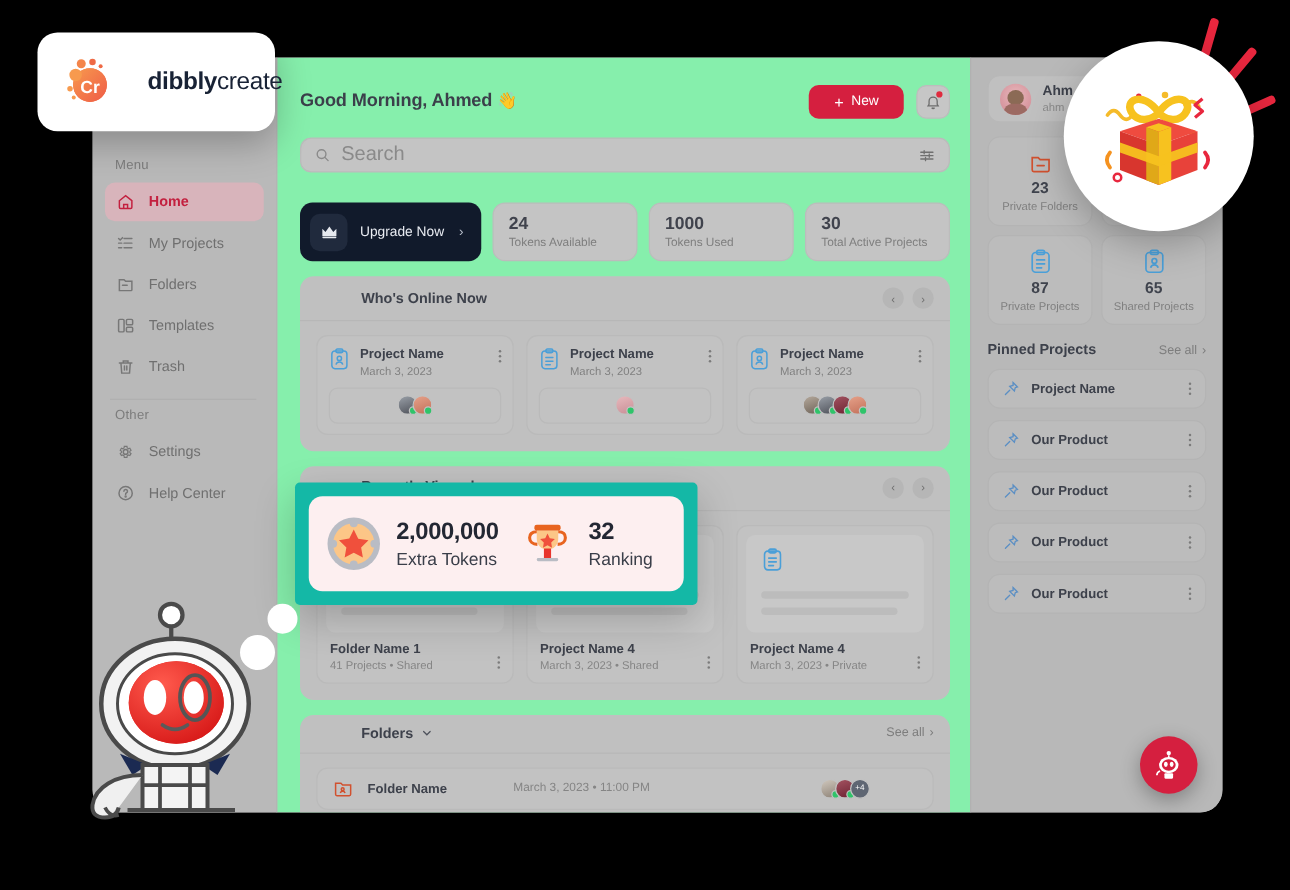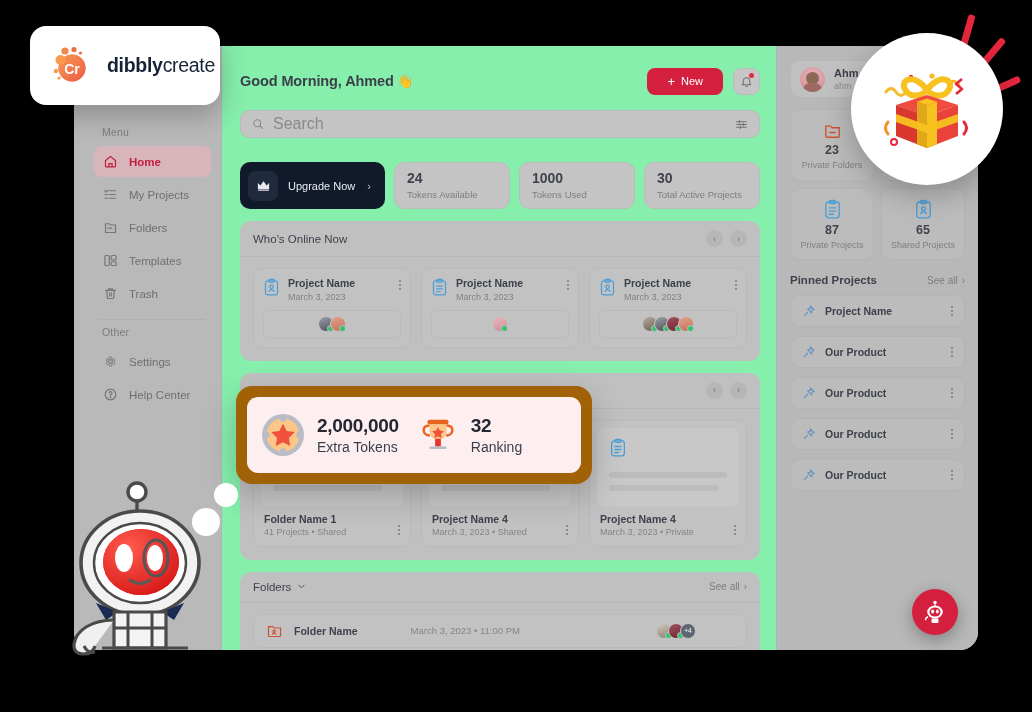--- a/index.html
+++ b/index.html
@@ -18,21 +18,21 @@
     background: #bdbdbd;
     border-radius: 18px;
     overflow: hidden;
     display: flex;
   }
 
   
   .sidebar {
     width: 148px; height: 100%;
     background: #b9b9b9;
-    padding: 12px 10px 0 20px;
+    padding: 12px 10px 0 10px;
     flex-shrink: 0;
     border-right: 1px solid #b2b2b2;
   }
   .brand-row { height: 62px; display:flex; align-items:center; gap:7px; opacity:.5; }
   .brand-dot { width:24px;height:24px;border-radius:50%;
     background: radial-gradient(circle at 35% 35%, #f7a072, #e8663c); }
   .brand-txt { font-size:13px;font-weight:700;color:#6c6c6c; }
 
   .menu-label {
     font-size: 10.5px; color: #7c7c7c; letter-spacing:.2px;
@@ -105,21 +105,21 @@
   }
   .stat-val { font-size:14px;font-weight:700;color:#40434d;line-height:1.25; }
   .stat-lbl { font-size:9.5px;color:#7e7e7e;margin-top:1px; }
 
   
   .panel { margin-top:12px; background:#c0c0c0; border-radius:11px; overflow:hidden; }
   .panel-head {
     display:flex;align-items:center;justify-content:space-between;
     padding:9px 13px; border-bottom:1px solid #b7b7b7;
   }
-  .panel-title { font-size:11.5px;font-weight:400;color:#3d414b; display:flex;align-items:center;gap:6px;}
+  .panel-title { font-size:11.5px;font-weight:700;color:#3d414b; display:flex;align-items:center;gap:6px;margin-left:36px;}
   .arrows { display:flex;gap:7px; }
   .arrow-btn {
     width:17px;height:17px;border-radius:50%;background:#b6b6b6;
     display:flex;align-items:center;justify-content:center;
     font-size:9px;color:#6e6e6e;cursor:pointer;
   }
   .see-all { font-size:10px;color:#7d7d7d;cursor:pointer;display:flex;align-items:center;gap:4px; }
 
   .panel-body { display:flex; gap:10px; padding:11px 13px 13px; }
 
@@ -199,31 +199,31 @@
     background:#bcbcbc;border:1px solid #b4b4b4;border-radius:10px;
     height:32px;display:flex;align-items:center;gap:9px;padding:0 11px;margin-bottom:9px;
   }
   .pin-name { font-size:10.5px;font-weight:700;color:#3d414b; }
   .pin-row .kebab { padding-top:0; }
 
   
   .logo-card {
     position:absolute;left:30px;top:26px;width:190px;height:79px;
     background:#fff;border-radius:16px;z-index:40;
-    display:flex;align-items:center;gap:13px;padding:0 18px;
+    display:flex;align-items:center;gap:24px;padding:0 18px;
     box-shadow:0 10px 28px rgba(0,0,0,.25);
   }
   .logo-mark { width:46px;height:46px;position:relative;flex-shrink:0; }
   .logo-word { font-size:19.5px;color:#182235;letter-spacing:-.3px;white-space:nowrap; }
   .logo-word b { font-weight:700; }
   .logo-word span { font-weight:400; }
 
   .tokens-card {
-    position:absolute;left:236px;top:386px;width:356px;height:98px;
-    background:#a16207;border-radius:16px;z-index:40;padding:11px;
+    position:absolute;left:236px;top:386px;width:322px;height:98px;
+    background:#14b8a6;border-radius:4px;z-index:40;padding:11px;
     box-shadow:0 12px 32px rgba(0,0,0,.22);
   }
   .tokens-inner {
     background:#fdeff0;border-radius:11px;height:100%;
     display:flex;align-items:center;padding:0 14px;gap:18px;
   }
   .tok-group { display:flex;align-items:center;gap:12px; }
   .tok-num { font-size:19px;font-weight:700;color:#232733;letter-spacing:-.3px;line-height:1.15; }
   .tok-lbl { font-size:14px;color:#3a3e49;margin-top:3px; }
 

